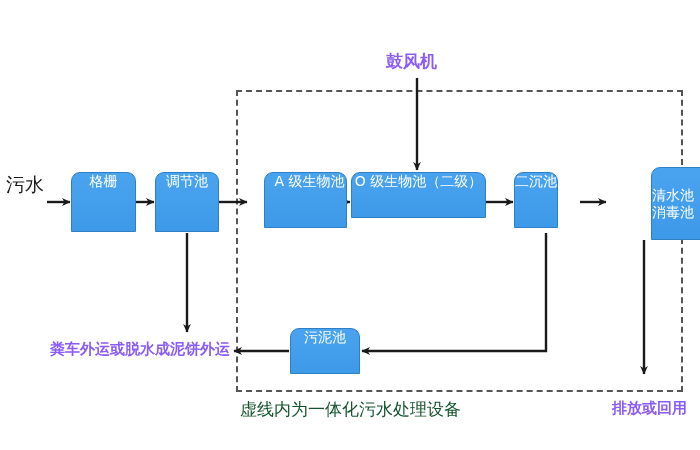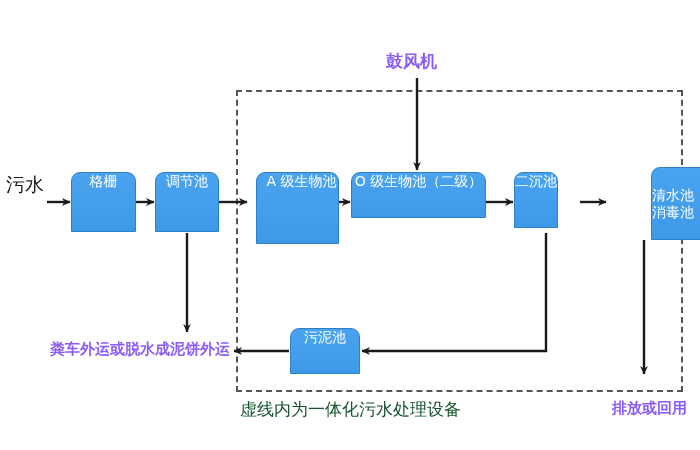--- a/index.html
+++ b/index.html
@@ -114,21 +114,21 @@
   </svg>
 
   <div class="node" style="left:71px; top:172px; width:65px; height:60px;">
     <span>格栅</span>
   </div>
 
   <div class="node" style="left:155px; top:172px; width:64px; height:60px;">
     <span>调节池</span>
   </div>
 
-  <div class="node" style="left:256px; top:172px; width:83px; height:72px;padding-left:8px;">
+  <div class="node" style="left:264px; top:172px; width:83px; height:56px;padding-left:8px;">
     <span>A 级生物池</span>
   </div>
 
   <div class="node" style="left:351px; top:172px; width:135px; height:46px;">
     <span>O 级生物池（二级）</span>
   </div>
 
   <div class="node" style="left:514px; top:172px; width:44px; height:56px;">
     <span>二沉池</span>
   </div>

